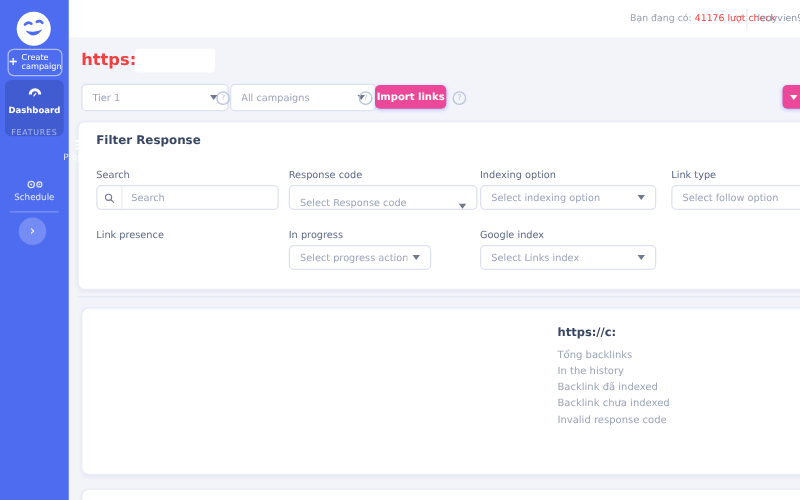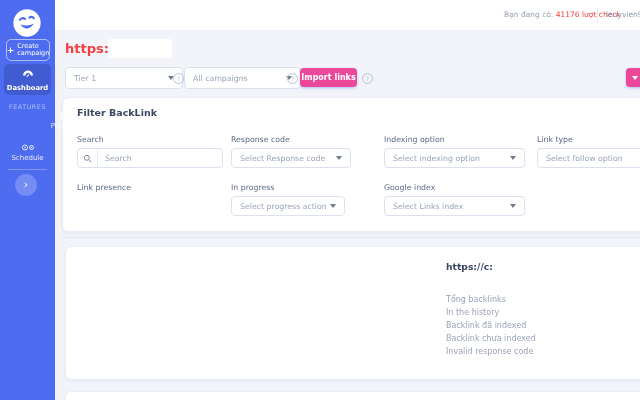--- a/index.html
+++ b/index.html
@@ -8,21 +8,21 @@
        -webkit-font-smoothing:antialiased;}
   .abs{position:absolute;}
 
   
   .sidebar{left:0;top:0;width:55px;height:400px;background:#4e6cf0;z-index:5;}
   .logo{left:11px;top:7px;width:32px;height:32px;}
   .create-btn{left:6px;top:39px;width:42px;height:20px;border:1px solid rgba(255,255,255,.55);
       border-radius:5px;color:#fff;font-size:6.5px;line-height:7.5px;display:flex;
       align-items:center;justify-content:center;gap:3px;cursor:pointer;}
   .create-plus{font-size:9px;font-weight:bold;line-height:9px;}
-  .side-item-active{left:4px;top:64px;width:47px;height:31px;background:rgba(10,20,70,.18);
+  .side-item-active{left:4px;top:64px;width:47px;height:45px;background:rgba(10,20,70,.18);
       border-radius:5px;text-align:center;color:#fff;}
   .side-item-active .lbl{font-size:6.8px;font-weight:bold;margin-top:1px;}
   .features{left:0;top:103px;width:55px;text-align:center;font-size:6.3px;
       letter-spacing:.6px;color:rgba(255,255,255,.55);}
   .side-item{width:55px;text-align:center;color:rgba(255,255,255,.85);font-size:7px;}
   .side-divider{left:8px;top:169px;width:39px;height:1px;background:rgba(255,255,255,.28);}
   .collapse{left:15px;top:174px;width:22px;height:22px;border-radius:50%;
       background:rgba(255,255,255,.22);color:#fff;font-size:11px;line-height:21px;
       text-align:center;cursor:pointer;}
 
@@ -57,21 +57,21 @@
   .flabel{position:absolute;font-size:7.8px;color:#5c6a86;}
   .f-input{position:absolute;height:20px;box-sizing:border-box;}
   .sicon-box{width:19px;height:100%;display:flex;align-items:center;justify-content:center;
       border-right:1px solid #e8ecf4;margin-left:-8px;flex:none;}
   .search-ph{padding-left:7px;}
 
   .rule{left:62px;top:237px;width:590px;height:1px;background:#e3e7f1;}
 
   .stats-card{left:65px;top:246px;width:587px;height:132px;}
   .stats-head{left:380px;top:14px;font-size:9.2px;font-weight:bold;color:#3a4763;}
-  .stats-list{left:380px;top:46px;font-size:8px;color:#9aa3b7;line-height:13px;}
+  .stats-list{left:380px;top:30px;font-size:8px;color:#9aa3b7;line-height:13px;}
   .bottom-card{left:65px;top:391px;width:587px;height:30px;border-radius:6px 6px 0 0;}
 </style>
 </head>
 <body>
 
 <div class="app">
 
   <div class="abs sidebar">
     <svg class="abs logo" viewBox="0 0 34 34">
       <circle cx="17" cy="17" r="14.5" fill="#ffffff"></circle>
@@ -145,35 +145,35 @@
   <div class="abs help" style="left:287px;top:73px;">?</div>
 
   <div class="abs btn-primary" style="left:300px;top:68px;width:57px;height:19px;">Import links</div>
   <div class="abs help" style="left:362px;top:73px;">?</div>
 
   <div class="abs btn-primary cut-btn">
     <span class="caret wcaret"></span>
   </div>
 
   <div class="abs card filter-card">
-    <div class="abs filter-title">Filter BackLink</div>
+    <div class="abs filter-title">Filter Response</div>
 
     <div class="flabel" style="left:14px;top:37px;">Search</div>
     <div class="f-input select" style="left:14px;top:50px;width:146px;">
       <span class="sicon-box">
         <svg width="9" height="9" viewBox="0 0 20 20">
           <circle cx="8.5" cy="8.5" r="5.5" fill="none" stroke="#6f7a90" stroke-width="2"></circle>
           <line x1="13" y1="13" x2="17.5" y2="17.5" stroke="#6f7a90" stroke-width="2" stroke-linecap="round"></line>
         </svg>
       </span>
       <span class="ph search-ph">Search</span>
     </div>
 
     <div class="flabel" style="left:168px;top:37px;">Response code</div>
-    <div class="f-input select" style="left:168px;top:50px;width:120px;">
+    <div class="f-input select" style="left:168px;top:50px;width:151px;align-items:flex-end;">
       <span class="ph">Select Response code</span>
       <span class="caret"></span>
     </div>
 
     <div class="flabel" style="left:321px;top:37px;">Indexing option</div>
     <div class="f-input select" style="left:321px;top:50px;width:141px;">
       <span class="ph">Select indexing option</span>
       <span class="caret"></span>
     </div>
 

